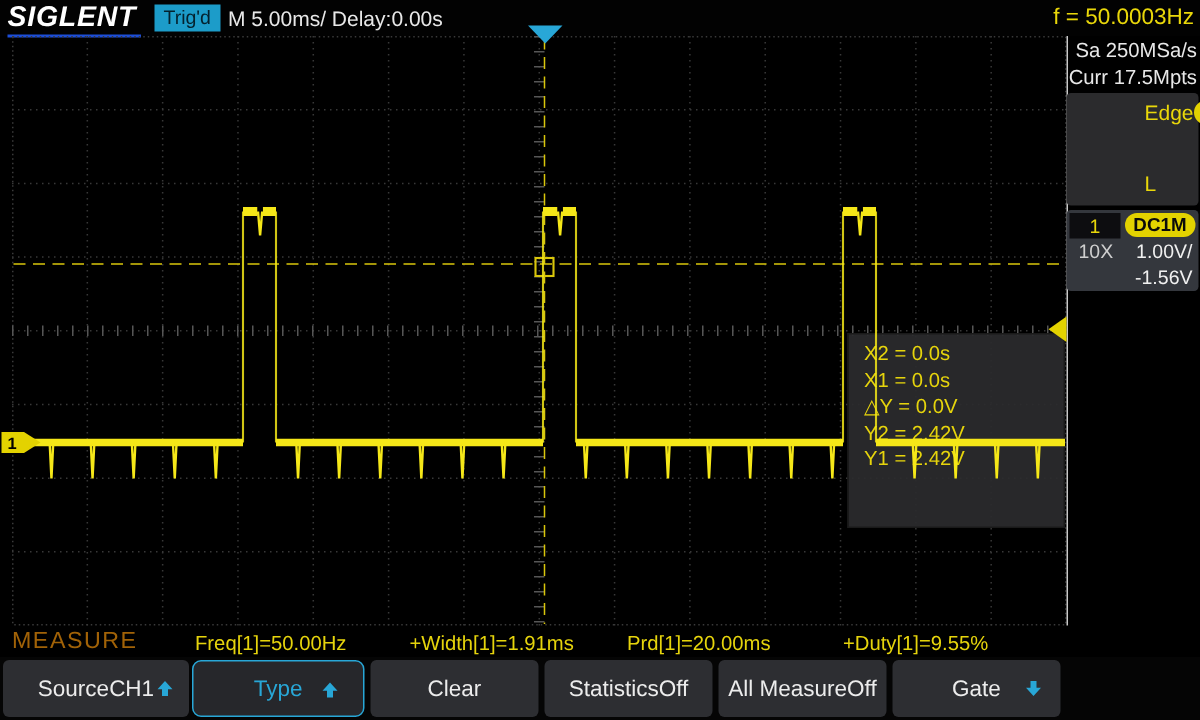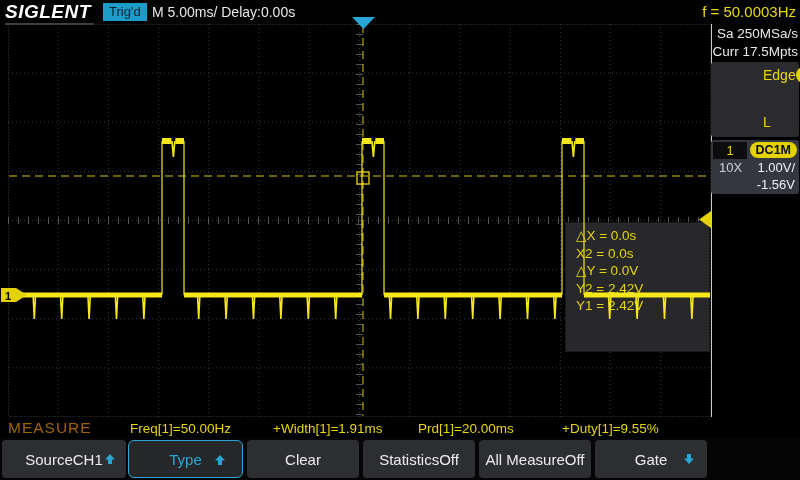--- a/index.html
+++ b/index.html
@@ -1,21 +1,21 @@
 <!DOCTYPE html>
 <html><head>
 <meta charset="utf-8">
 <style>
   html,body{margin:0;padding:0;background:#000;}
   .screen{position:relative;width:800px;height:480px;background:#000;overflow:hidden;
           font-family:"Liberation Sans",sans-serif;}
   
   .topbar{position:absolute;left:0;top:0;width:800px;height:24px;background:#020202;z-index:1;}
   .brand{position:absolute;left:5px;top:1px;color:#fff;font-weight:bold;font-style:italic;
-         font-size:19px;letter-spacing:.5px;border-bottom:2px solid #404040;padding:0 3px 0 0;}
+         font-size:19px;letter-spacing:.5px;border-bottom:2px solid #1d4ed8;padding:0 3px 0 0;}
   .trig-badge{position:absolute;left:103px;top:3px;background:#1c9cc9;color:#04222e;
          font-size:13px;padding:1px 6px 2px 6px;}
   .timebase{position:absolute;left:152px;top:4px;color:#e8e8e8;font-size:14px;}
   .freq-counter{position:absolute;right:4px;top:3px;color:#e9d70a;font-size:15px;}
   
   svg.layer{position:absolute;left:0;top:0;width:800px;height:480px;}
   #grid-svg{z-index:1;}
   #wave-svg{z-index:3;pointer-events:none;}
   
   .cursor-box{position:absolute;left:565px;top:222px;width:145px;height:130px;z-index:2;
@@ -86,22 +86,22 @@
       <line x1="8" y1="220.5" x2="711" y2="220.5" stroke="#383838" stroke-dasharray="1 3"></line>
       <line x1="8" y1="269.625" x2="711" y2="269.625" stroke="#383838" stroke-dasharray="1 3"></line>
       <line x1="8" y1="318.75" x2="711" y2="318.75" stroke="#383838" stroke-dasharray="1 3"></line>
       <line x1="8" y1="367.875" x2="711" y2="367.875" stroke="#383838" stroke-dasharray="1 3"></line>
       <line x1="359.5" y1="24" x2="359.5" y2="417" stroke="#565656" stroke-width="7" stroke-dasharray="1 9"></line>
       <line x1="8" y1="220.5" x2="711" y2="220.5" stroke="#565656" stroke-width="7" stroke-dasharray="1 9"></line>
       <line x1="711.5" y1="24" x2="711.5" y2="417" stroke="#c9c9c9"></line>
     </svg>
 
   <div class="cursor-box" id="cursor-box">
-      <div>△X = 0.0s</div>
       <div>X2 = 0.0s</div>
+      <div>X1 = 0.0s</div>
       <div>△Y = 0.0V</div>
       <div>Y2 = 2.42V</div>
       <div>Y1 = 2.42V</div>
     </div>
 
   <svg id="wave-svg" class="layer">
       <line x1="9" y1="176" x2="710" y2="176" stroke="#d9c60b" stroke-dasharray="8 5"></line>
       <line x1="363" y1="25" x2="363" y2="416" stroke="#d9c60b" stroke-dasharray="8 5"></line>
       <rect x="357" y="172" width="12" height="12" fill="none" stroke="#d9c60b" stroke-width="1.4"></rect>
       <path d="M9 295 H162 M184 295 H362 M384 295 H562 M584 295 H710" stroke="#f5e718" stroke-width="5" fill="none"></path>

